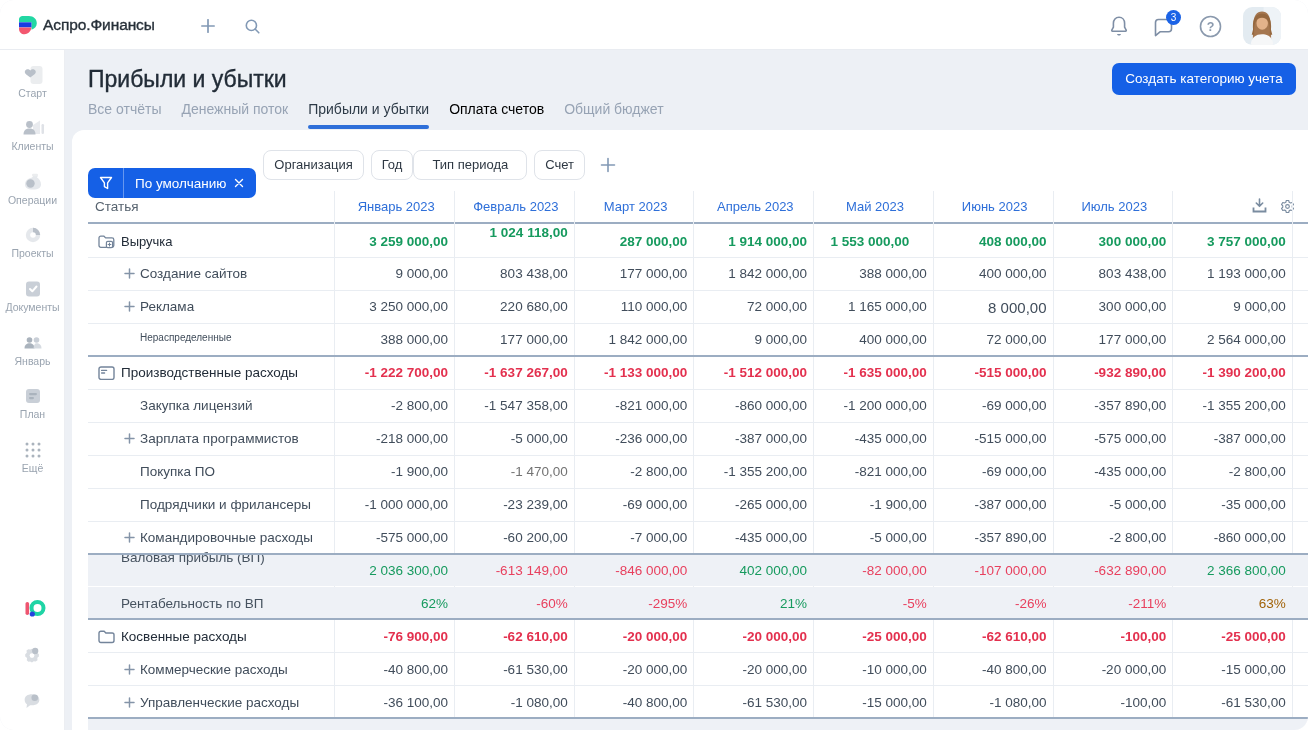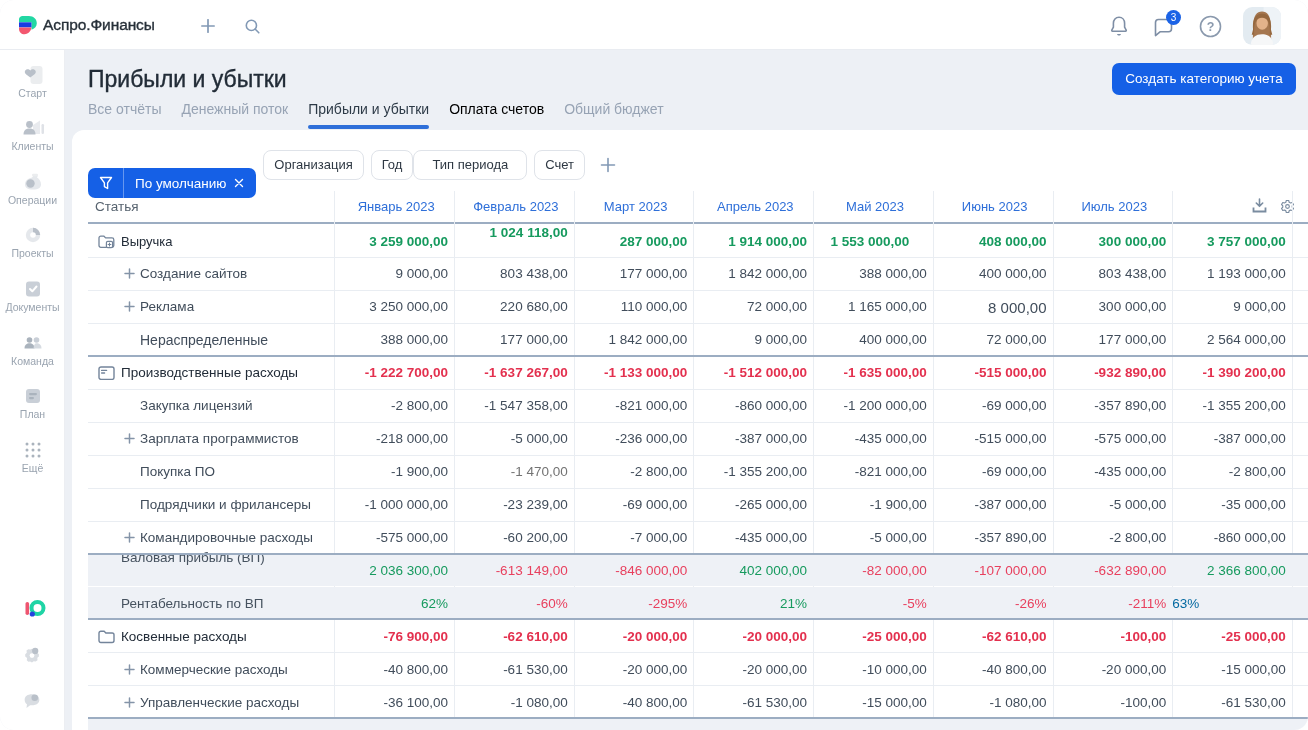--- a/index.html
+++ b/index.html
@@ -80,21 +80,21 @@
       <rect x="5" y="4.5" width="14" height="15" rx="3" fill="#c9cfd7"></rect>
       <path d="M9 12 L11.3 14.3 L15.5 9.5" stroke="#fff" stroke-width="2" fill="none" stroke-linecap="round" stroke-linejoin="round"></path>
     </svg>
 <div class="abs" style="left:0;top:301.9px;width:65px;text-align:center;font-size:10.5px;line-height:11px;color:#9aa4b0;">Документы</div>
 <svg class="abs" style="left:20.5px;top:330.5px" width="24" height="24" viewBox="0 0 24 24">
       <circle cx="8.5" cy="9" r="2.8" fill="#aab3bd"></circle>
       <circle cx="15.5" cy="9" r="2.8" fill="#c9cfd7"></circle>
       <path d="M3.5 17.5 C3.5 13.8 5.8 12.3 8.5 12.3 C11.2 12.3 13.5 13.8 13.5 17.5 Z" fill="#aab3bd"></path>
       <path d="M12.5 17.5 C13 13.8 13.8 12.3 15.5 12.3 C18.2 12.3 20.5 13.8 20.5 17.5 Z" fill="#d6dbe1"></path>
     </svg>
-<div class="abs" style="left:0;top:355.5px;width:65px;text-align:center;font-size:10.5px;line-height:11px;color:#9aa4b0;">Команда</div>
+<div class="abs" style="left:0;top:355.5px;width:65px;text-align:center;font-size:10.5px;line-height:11px;color:#9aa4b0;">Январь</div>
 <svg class="abs" style="left:20.5px;top:384.1px" width="24" height="24" viewBox="0 0 24 24">
       <rect x="5" y="5" width="14" height="14" rx="3" fill="#c9cfd7"></rect>
       <rect x="8" y="9" width="8" height="2.2" rx="1.1" fill="#aab3bd"></rect>
       <rect x="8" y="13" width="5" height="2.2" rx="1.1" fill="#aab3bd"></rect>
     </svg>
 <div class="abs" style="left:0;top:409.1px;width:65px;text-align:center;font-size:10.5px;line-height:11px;color:#9aa4b0;">План</div>
 <svg class="abs" style="left:20.5px;top:437.7px" width="24" height="24" viewBox="0 0 24 24">
       <g fill="#aab3bd">
         <circle cx="6" cy="6" r="1.5"></circle>
         <circle cx="12" cy="6" r="1.5"></circle>
@@ -213,21 +213,21 @@
 <div class="abs" style="left:140px;top:299.4px;font-size:13.5px;color:#414d5b;">Реклама</div>
 <div class="abs" style="left:334.3px;top:299.4px;width:113.7px;text-align:right;font-size:13.5px;font-weight:400;color:#414d5b;">3&nbsp;250&nbsp;000,00</div>
 <div class="abs" style="left:454.0px;top:299.4px;width:113.7px;text-align:right;font-size:13.5px;font-weight:400;color:#414d5b;">220&nbsp;680,00</div>
 <div class="abs" style="left:573.7px;top:299.4px;width:113.7px;text-align:right;font-size:13.5px;font-weight:400;color:#414d5b;">110&nbsp;000,00</div>
 <div class="abs" style="left:693.4px;top:299.4px;width:113.7px;text-align:right;font-size:13.5px;font-weight:400;color:#414d5b;">72&nbsp;000,00</div>
 <div class="abs" style="left:813.1px;top:299.4px;width:113.7px;text-align:right;font-size:13.5px;font-weight:400;color:#414d5b;">1&nbsp;165&nbsp;000,00</div>
 <div class="abs" style="left:932.8px;top:299.4px;width:113.7px;text-align:right;font-size:15px;font-weight:400;color:#414d5b;padding-left:48px;">8&nbsp;000,00</div>
 <div class="abs" style="left:1052.5px;top:299.4px;width:113.7px;text-align:right;font-size:13.5px;font-weight:400;color:#414d5b;">300&nbsp;000,00</div>
 <div class="abs" style="left:1172.2px;top:299.4px;width:113.7px;text-align:right;font-size:13.5px;font-weight:400;color:#414d5b;">9&nbsp;000,00</div>
 <div class="abs" style="left:88px;top:322.8px;width:1220px;height:1px;background:#e9edf2;"></div>
-<div class="abs" style="left:140px;top:332.4px;font-size:14px;color:#414d5b;">Нераспределенные</div>
+<div class="abs" style="left:140px;top:332.4px;font-size:10px;color:#414d5b;">Нераспределенные</div>
 <div class="abs" style="left:334.3px;top:332.4px;width:113.7px;text-align:right;font-size:13.5px;font-weight:400;color:#414d5b;">388&nbsp;000,00</div>
 <div class="abs" style="left:454.0px;top:332.4px;width:113.7px;text-align:right;font-size:13.5px;font-weight:400;color:#414d5b;">177&nbsp;000,00</div>
 <div class="abs" style="left:573.7px;top:332.4px;width:113.7px;text-align:right;font-size:13.5px;font-weight:400;color:#414d5b;">1&nbsp;842&nbsp;000,00</div>
 <div class="abs" style="left:693.4px;top:332.4px;width:113.7px;text-align:right;font-size:13.5px;font-weight:400;color:#414d5b;">9&nbsp;000,00</div>
 <div class="abs" style="left:813.1px;top:332.4px;width:113.7px;text-align:right;font-size:13.5px;font-weight:400;color:#414d5b;">400&nbsp;000,00</div>
 <div class="abs" style="left:932.8px;top:332.4px;width:113.7px;text-align:right;font-size:13.5px;font-weight:400;color:#414d5b;">72&nbsp;000,00</div>
 <div class="abs" style="left:1052.5px;top:332.4px;width:113.7px;text-align:right;font-size:13.5px;font-weight:400;color:#414d5b;">177&nbsp;000,00</div>
 <div class="abs" style="left:1172.2px;top:332.4px;width:113.7px;text-align:right;font-size:13.5px;font-weight:400;color:#414d5b;">2&nbsp;564&nbsp;000,00</div>
 <div class="abs" style="left:88px;top:355.8px;width:1220px;height:1px;background:#e9edf2;"></div>
 <svg class="abs" style="left:98px;top:366.3px" width="17" height="14" viewBox="0 0 17 14">
@@ -313,21 +313,21 @@
 <div class="abs" style="left:88px;top:586.5px;width:1220px;height:1px;background:#e9edf2;"></div>
 <div class="abs" style="left:88px;top:586.5px;width:1220px;height:32.95px;background:#eef1f6;"></div>
 <div class="abs" style="left:121px;top:596.0px;font-size:13.5px;color:#46525f;">Рентабельность по ВП</div>
 <div class="abs" style="left:334.3px;top:596.0px;width:113.7px;text-align:right;font-size:13.5px;font-weight:400;color:#169a5e;">62%</div>
 <div class="abs" style="left:454.0px;top:596.0px;width:113.7px;text-align:right;font-size:13.5px;font-weight:400;color:#e8405e;">-60%</div>
 <div class="abs" style="left:573.7px;top:596.0px;width:113.7px;text-align:right;font-size:13.5px;font-weight:400;color:#e8405e;">-295%</div>
 <div class="abs" style="left:693.4px;top:596.0px;width:113.7px;text-align:right;font-size:13.5px;font-weight:400;color:#169a5e;">21%</div>
 <div class="abs" style="left:813.1px;top:596.0px;width:113.7px;text-align:right;font-size:13.5px;font-weight:400;color:#e8405e;">-5%</div>
 <div class="abs" style="left:932.8px;top:596.0px;width:113.7px;text-align:right;font-size:13.5px;font-weight:400;color:#e8405e;">-26%</div>
 <div class="abs" style="left:1052.5px;top:596.0px;width:113.7px;text-align:right;font-size:13.5px;font-weight:400;color:#e8405e;">-211%</div>
-<div class="abs" style="left:1172.2px;top:596.0px;width:113.7px;font-size:13.5px;font-weight:400;color:#0369a1;">63%</div>
+<div class="abs" style="left:1172.2px;top:596.0px;width:113.7px;text-align:right;font-size:13.5px;font-weight:400;color:#a16207;">63%</div>
 <div class="abs" style="left:88px;top:619.4px;width:1220px;height:1px;background:#e9edf2;"></div>
 <svg class="abs" style="left:98px;top:629.9px" width="17" height="14" viewBox="0 0 17 14">
       <path d="M1 3.2 C1 2.1 1.8 1.3 2.9 1.3 L6.2 1.3 L7.8 3 L14.2 3 C15.2 3 16 3.8 16 4.8 L16 10.6 C16 11.7 15.2 12.5 14.1 12.5 L2.9 12.5 C1.8 12.5 1 11.7 1 10.6 Z" stroke="#73849a" stroke-width="1.4" fill="none" stroke-linejoin="round"></path>
     </svg>
 <div class="abs" style="left:121px;top:628.9px;font-size:13.5px;color:#222c38;">Косвенные расходы</div>
 <div class="abs" style="left:334.3px;top:628.9px;width:113.7px;text-align:right;font-size:13.5px;font-weight:700;color:#e3304e;">-76&nbsp;900,00</div>
 <div class="abs" style="left:454.0px;top:628.9px;width:113.7px;text-align:right;font-size:13.5px;font-weight:700;color:#e3304e;">-62&nbsp;610,00</div>
 <div class="abs" style="left:573.7px;top:628.9px;width:113.7px;text-align:right;font-size:13.5px;font-weight:700;color:#e3304e;">-20&nbsp;000,00</div>
 <div class="abs" style="left:693.4px;top:628.9px;width:113.7px;text-align:right;font-size:13.5px;font-weight:700;color:#e3304e;">-20&nbsp;000,00</div>
 <div class="abs" style="left:813.1px;top:628.9px;width:113.7px;text-align:right;font-size:13.5px;font-weight:700;color:#e3304e;">-25&nbsp;000,00</div>

